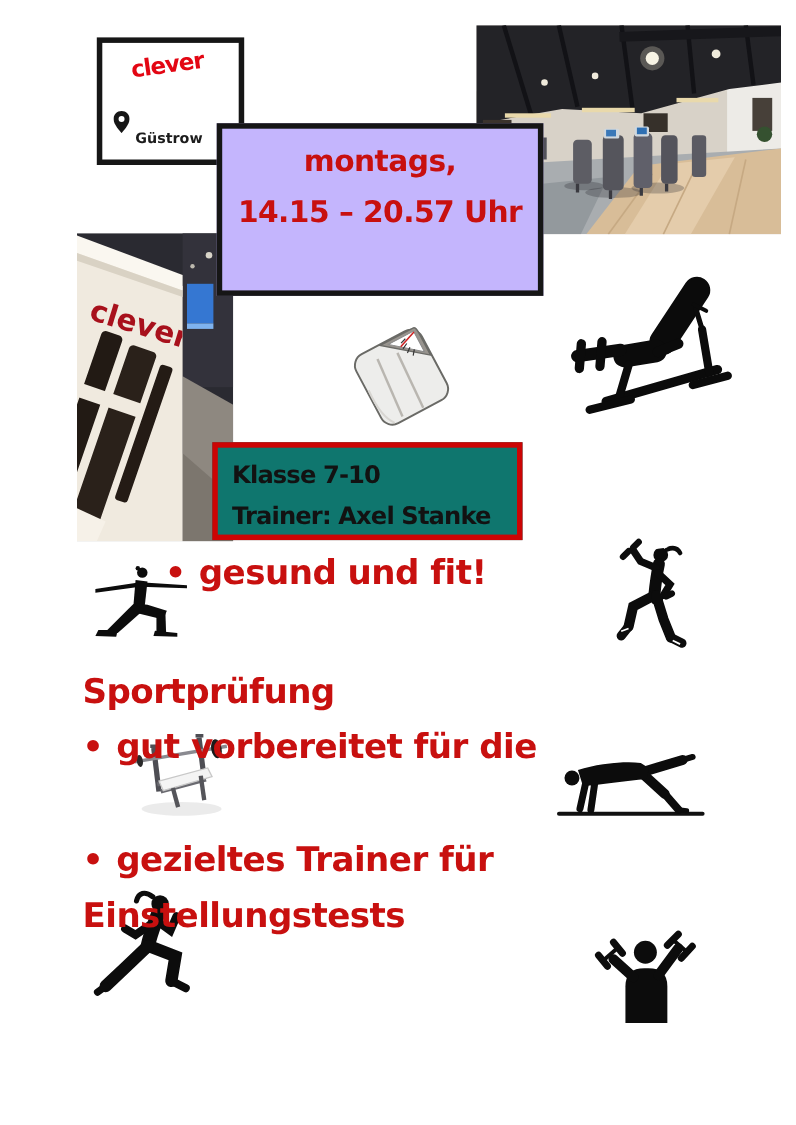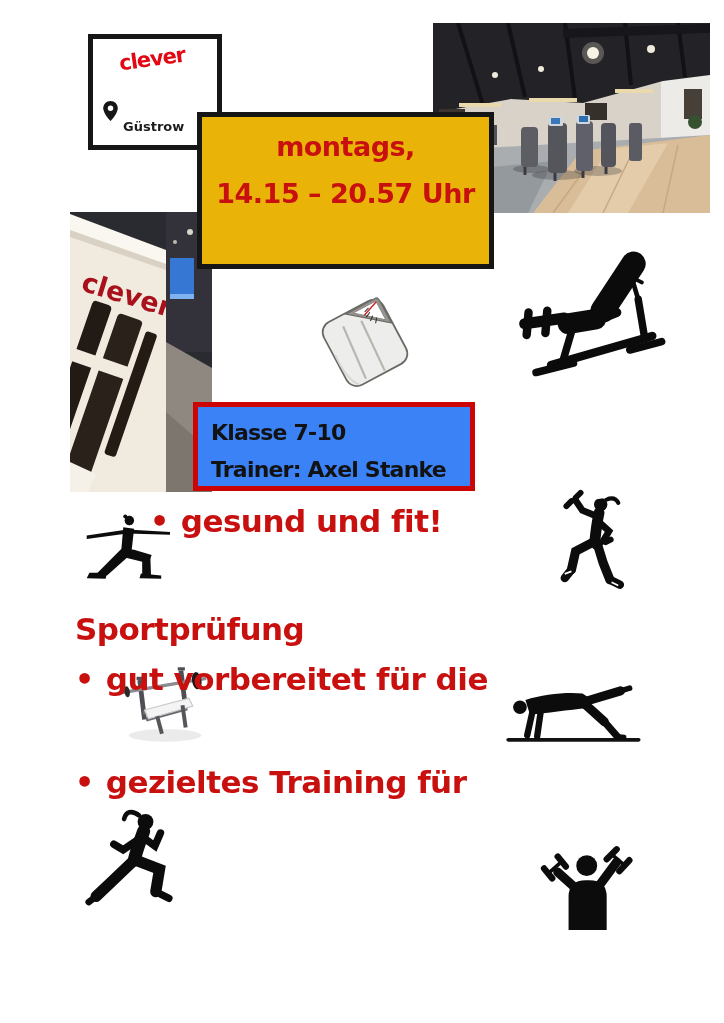--- a/index.html
+++ b/index.html
@@ -15,27 +15,27 @@
   .logo-fit{position:absolute;left:8px;top:12px;color:#1c1c1c;font-weight:bold;
     font-size:56px;letter-spacing:-4px;line-height:1;}
   .logo-pin{position:absolute;left:10px;top:62px;}
   .logo-city{position:absolute;left:30px;top:80px;color:#1c1c1c;font-size:13px;font-weight:bold;}
   
   .gym-photo{position:absolute;left:433px;top:23px;width:277px;height:190px;z-index:1;}
   .counter-photo{position:absolute;left:70px;top:212px;width:142px;height:280px;z-index:1;}
   .gym-photo svg,.counter-photo svg{display:block;width:100%;height:100%;}
   
   .schedule-box{position:absolute;left:197px;top:112px;width:297px;height:157px;
-    background:#eab308;border:5px solid #161616;z-index:5;text-align:center;
+    background:#c4b5fd;border:5px solid #161616;z-index:5;text-align:center;
     padding-top:6px;box-sizing:border-box;}
   .schedule-line{color:#c8100f;font-weight:bold;font-size:27px;line-height:47px;
     letter-spacing:-0.5px;white-space:nowrap;}
   
   .info-box{position:absolute;left:193px;top:402px;width:282px;height:89px;
-    background:#3b82f6;border:5px solid #cc0404;z-index:6;box-sizing:border-box;
+    background:#0f766e;border:5px solid #cc0404;z-index:6;box-sizing:border-box;
     padding:7px 0 0 13px;}
   .info-line{color:#121212;font-weight:bold;font-size:22px;line-height:37px;
     letter-spacing:-0.8px;white-space:nowrap;}
   
   .bullet-group{position:absolute;text-align:left;z-index:4;}
   .bullet-line{color:#c8100f;font-weight:bold;font-size:31px;line-height:50px;
     letter-spacing:-0.5px;white-space:nowrap;}
   .bullet-marker{margin-right:12px;font-size:30px;}
   .bg1{left:150px;top:496px;width:450px;}
   .bg2{left:75px;top:604px;width:590px;}
@@ -284,21 +284,22 @@
         <line x1="126" y1="62" x2="134" y2="63" stroke-width="5"></line>
       </g>
       <g fill="#0c0c0c">
         <circle cx="19" cy="30" r="7.5"></circle>
         <path d="M25,22 C45,16 70,13 88,15 L96,20 L94,31 C72,33 48,37 30,38 Z"></path>
       </g>
     </svg>
   </div>
 
   <div class="bullet-group bg3">
-    <div class="bullet-line"><span class="bullet-marker">•</span><span>gezieltes Training für</span></div>
+    <div class="bullet-line"><span class="bullet-marker">•</span><span>gezieltes Trainer für</span></div>
+    <div class="bullet-line">Einstellungstests</div>
   </div>
 
   <div class="art runner-art">
     <svg viewBox="0 0 112 118">
       <g stroke="#0c0c0c" stroke-linecap="round" fill="none">
         <path d="M56,10 C48,4 42,6 40,14" stroke-width="5"></path>
         <path d="M61,27 C57,38 53,48 51,58" stroke-width="14"></path>
         <path d="M58,32 L73,43 L79,29" stroke-width="8"></path>
         <path d="M55,36 L39,47 L29,41" stroke-width="8"></path>
         <path d="M52,58 L78,68 L74,92" stroke-width="12"></path>

